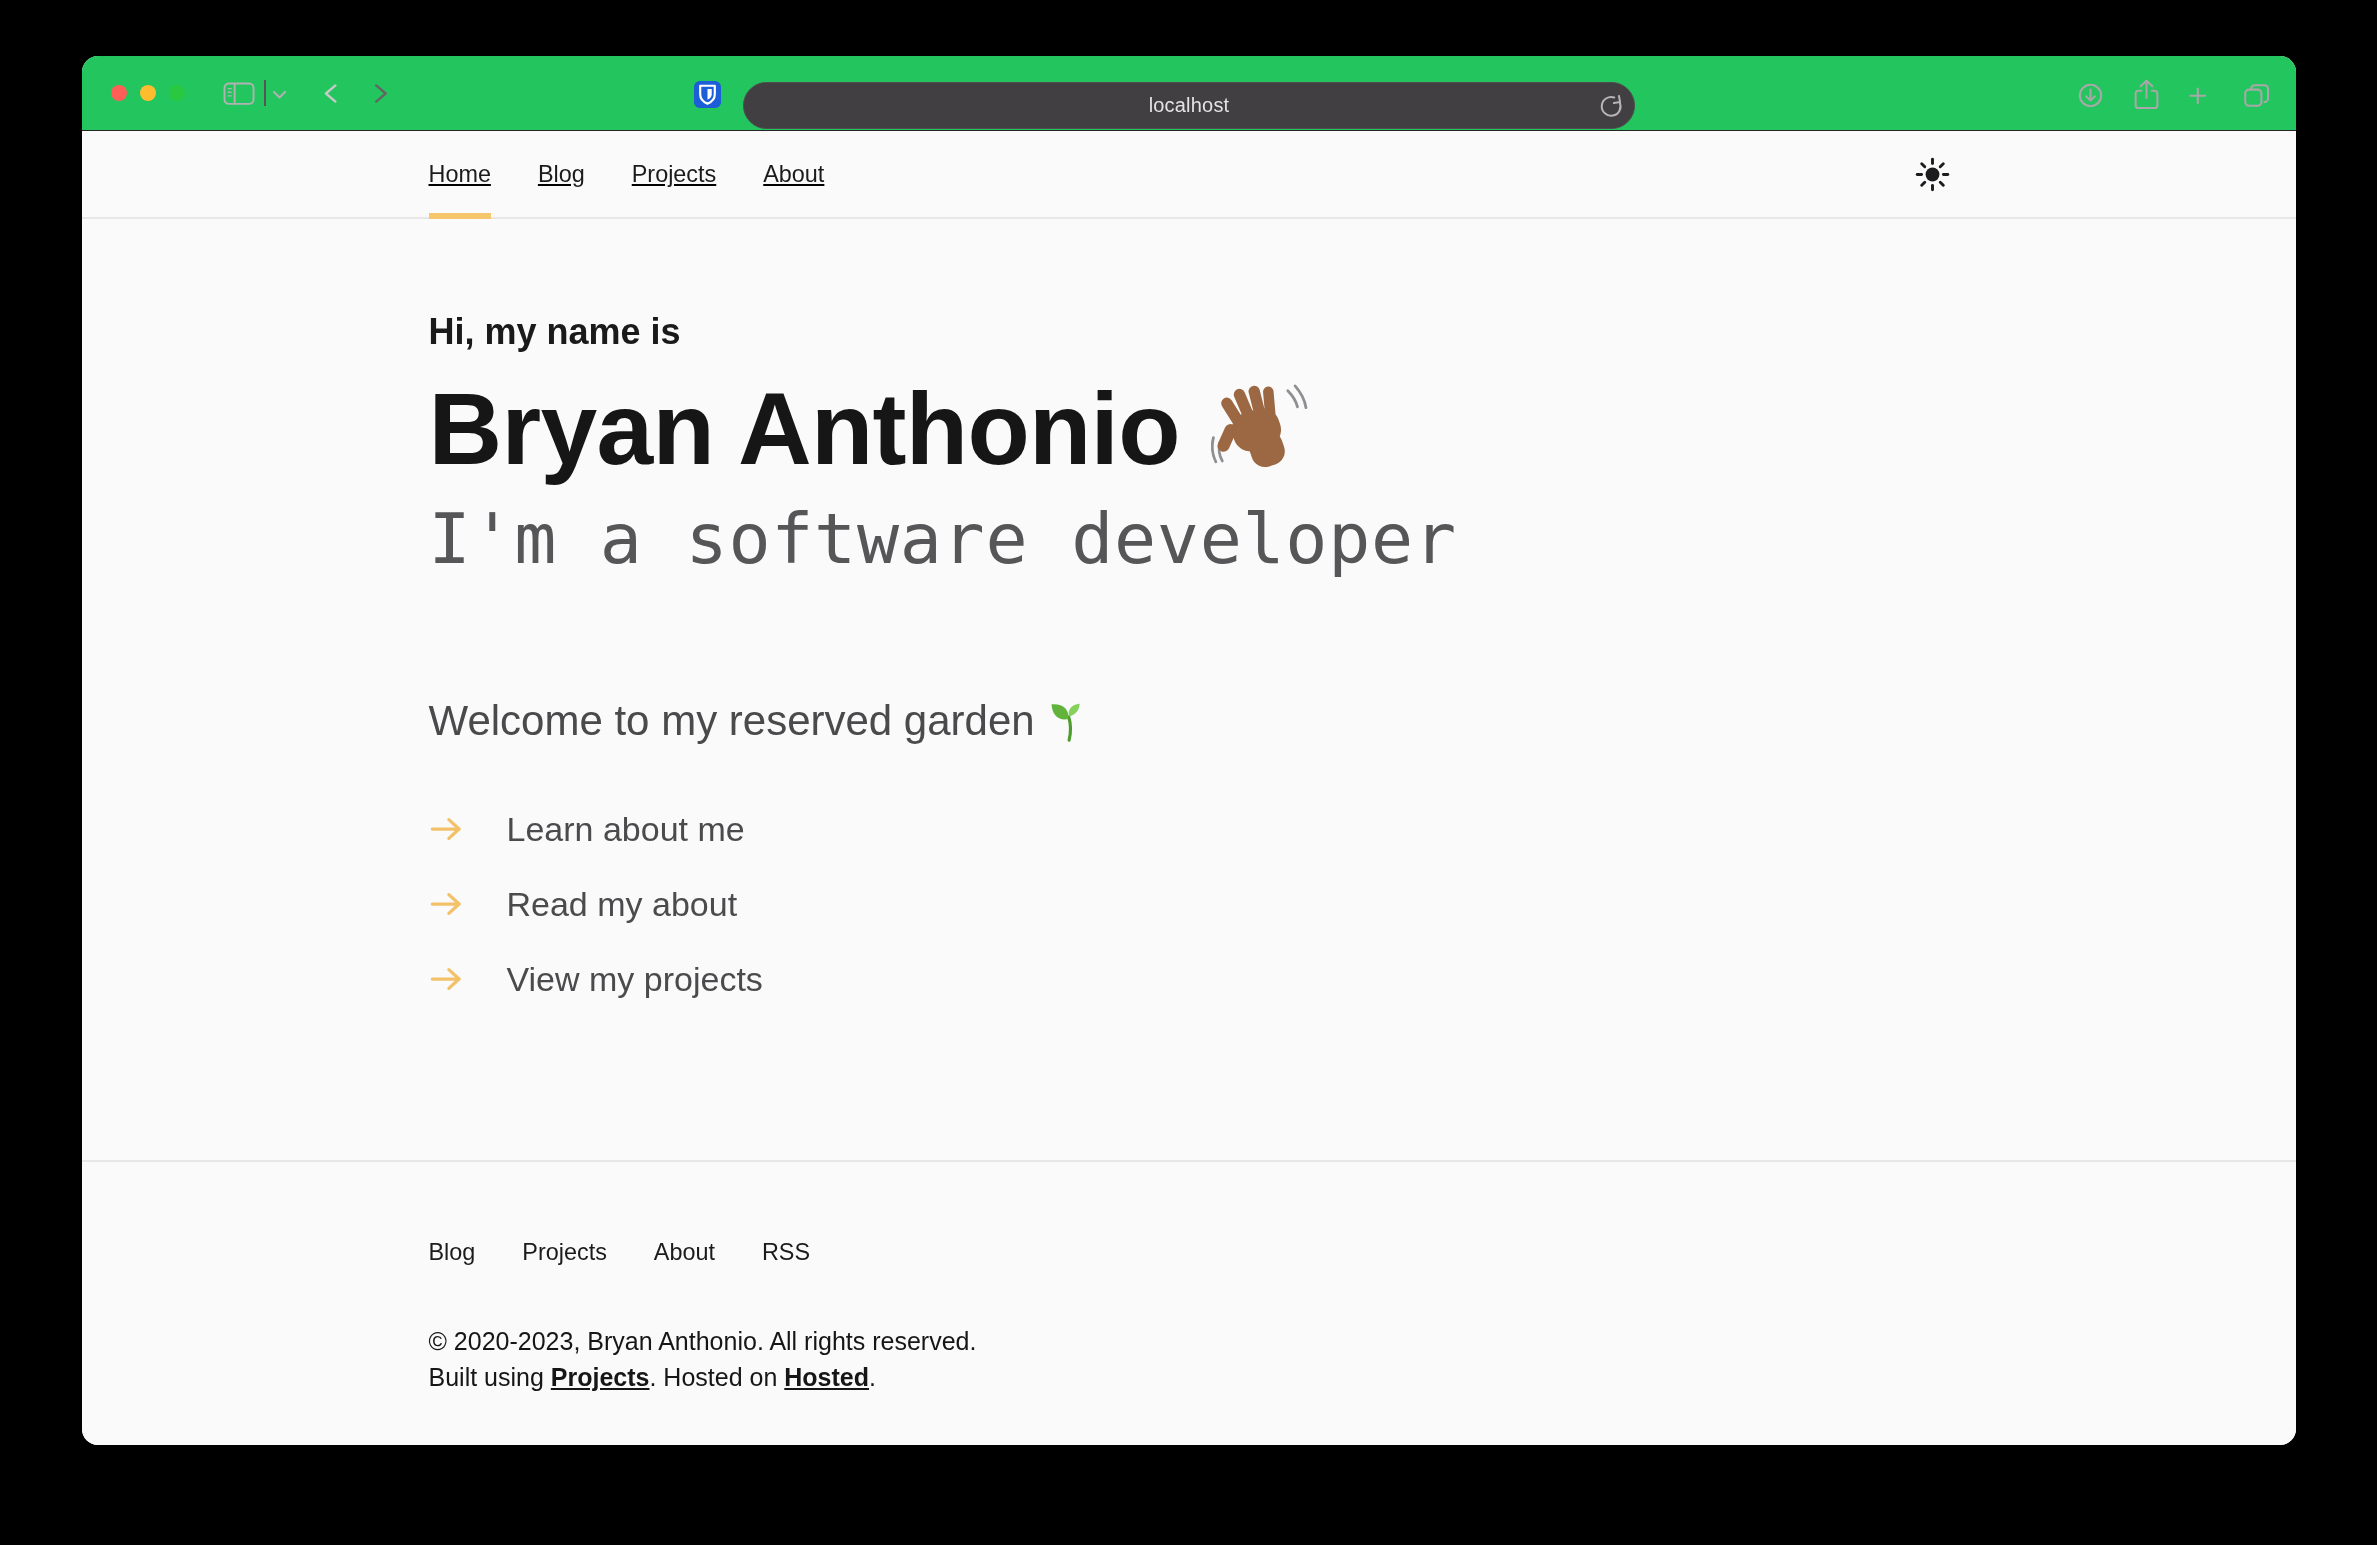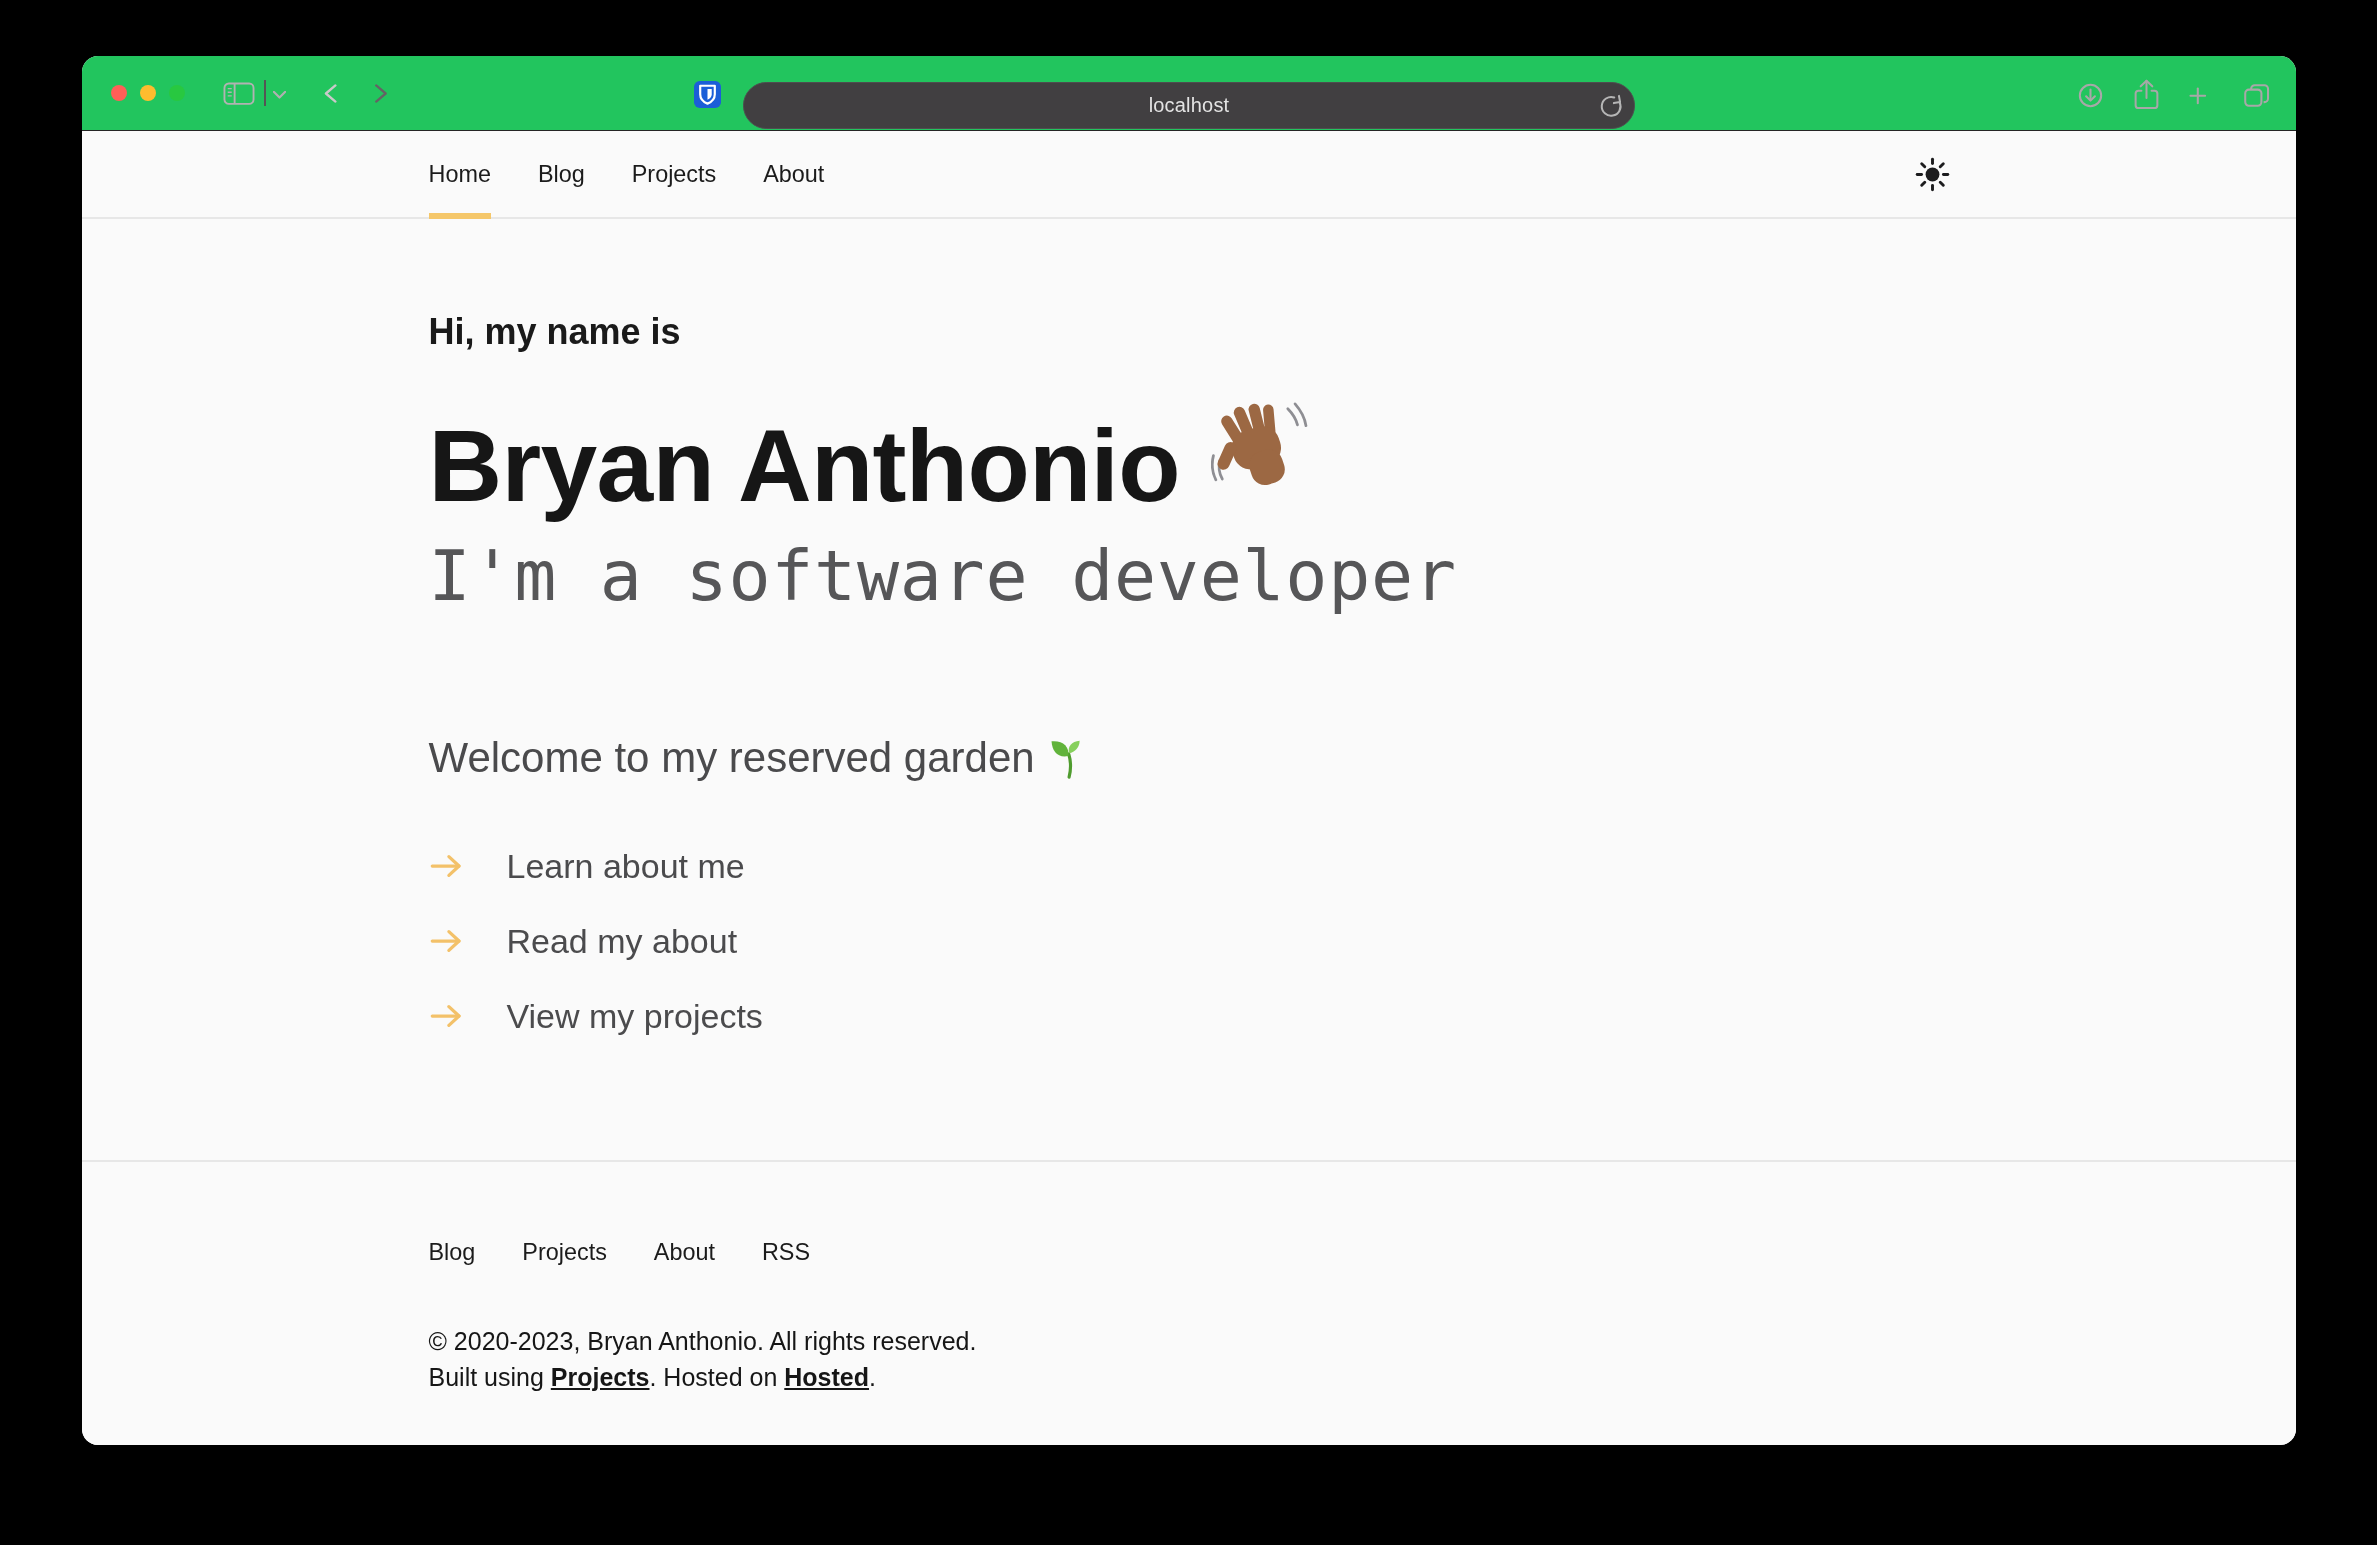--- a/index.html
+++ b/index.html
@@ -40,37 +40,37 @@
     display:flex; align-items:center; justify-content:center;
   }
   .urlbar .host { color:#e3e3e3; font-size:20px; letter-spacing:0.2px; }
   .urlbar .refresh { position:absolute; right:10.2px; top:50%; transform:translateY(-50%); }
 
   
   .page { height:1315px; background:#fafafa; display:flex; flex-direction:column; }
   .container { width:1521px; margin:0 auto; }
 
   .navbar { height:88px; border-bottom:2.2px solid #e7e7e7; flex:0 0 auto; }
-  .navbar .container { height:100%; display:flex; align-items:center; gap:47px; }
+  .navbar .container { height:100%; display:flex; align-items:center; gap:47px;text-decoration:underline; }
   .nav-item {
     font-size:23.4px; color:#1b1b1b; position:relative;
     height:100%; display:flex; align-items:center; cursor:pointer;
   }
   .nav-item.active::after {
     content:""; position:absolute; left:0; right:0; bottom:-2.2px;
     height:6.6px; background:#f5c76a;
   }
   .nav-spacer { flex:1; }
 
   .main { flex:1 1 auto; }
   .main .container { padding-top:92px; }
 
   .greeting { font-size:36px; font-weight:bold; color:#1a1a1a; line-height:41px; }
   .name-row { margin-top:20.5px; display:flex; align-items:center; line-height:113px; }
-  .name { font-size:102px; font-weight:bold; color:#161616; letter-spacing:-0.7px;margin-top:37px; }
+  .name { font-size:102px; font-weight:bold; color:#161616; letter-spacing:-0.7px; }
   .wave { margin-left:31px; }
   .tagline {
     margin-top:14.6px;
     font-family:"DejaVu Sans Mono", monospace;
     font-size:70px; line-height:78px; font-weight:400;
     color:#565658; letter-spacing:0.7px;
   }
   .welcome-row { margin-top:117px; display:flex; align-items:center; gap:13px; }
   .welcome { font-size:42px; color:#4a4a4c; line-height:51px; }
 

